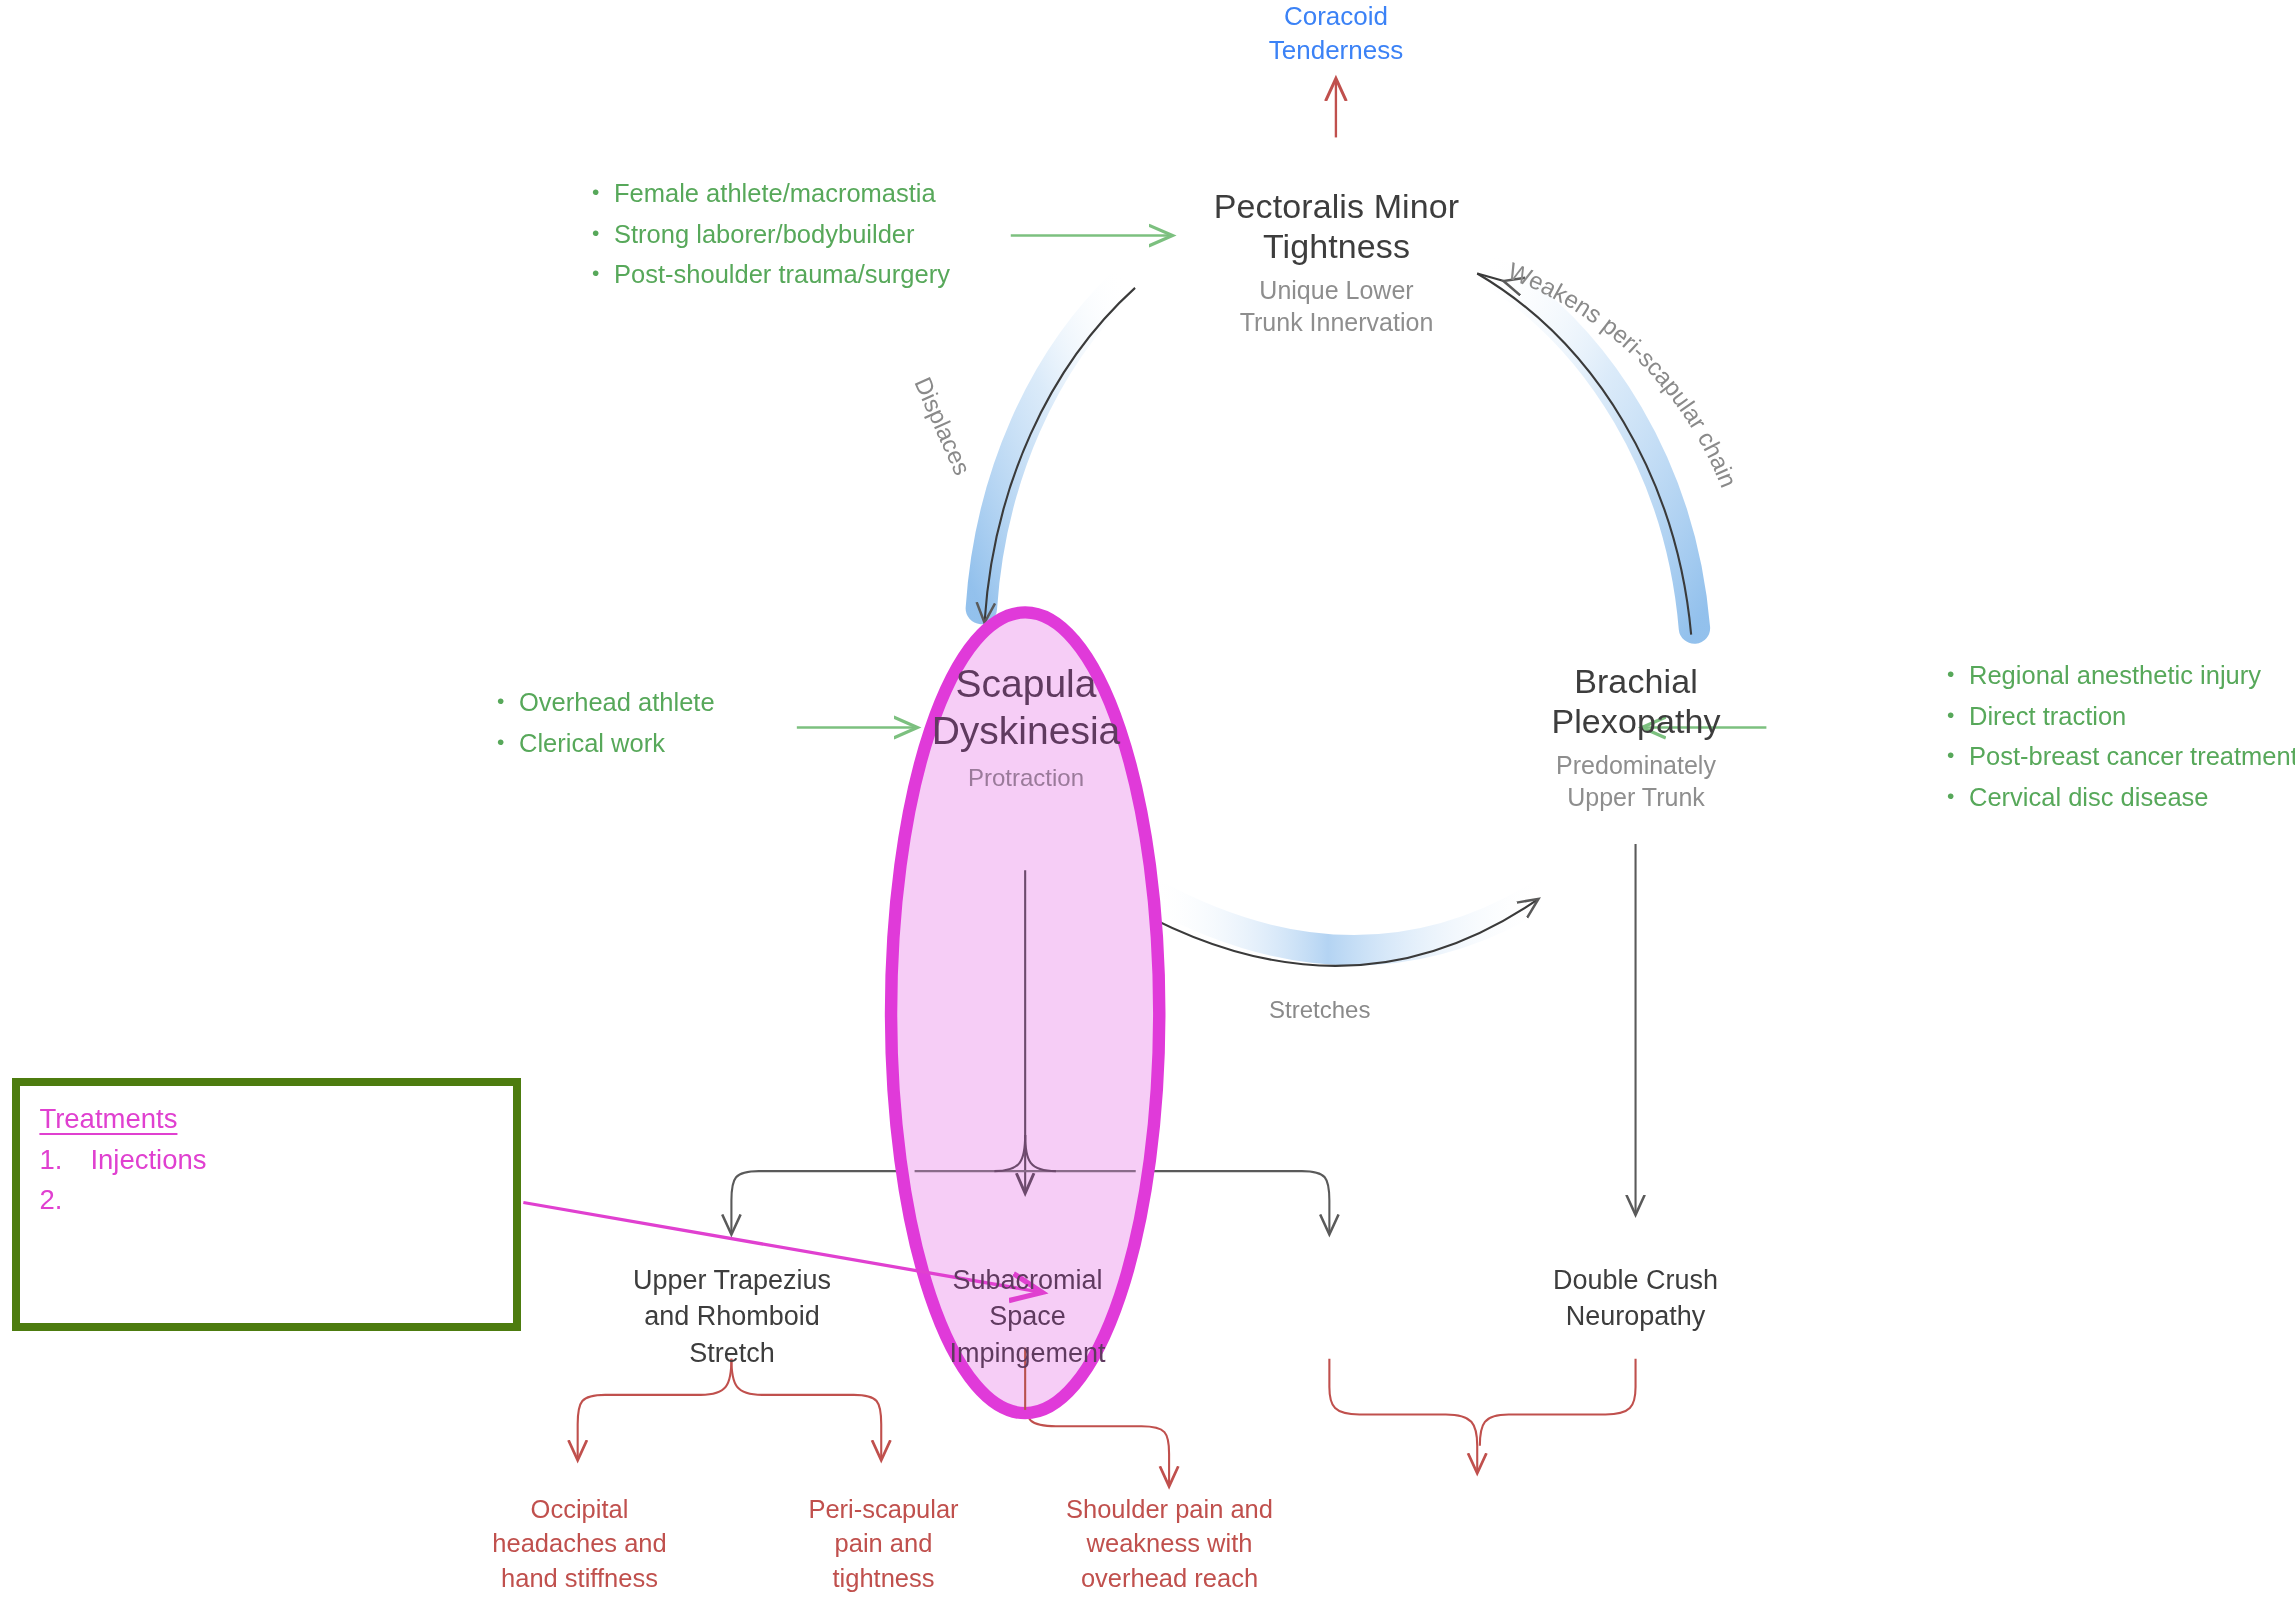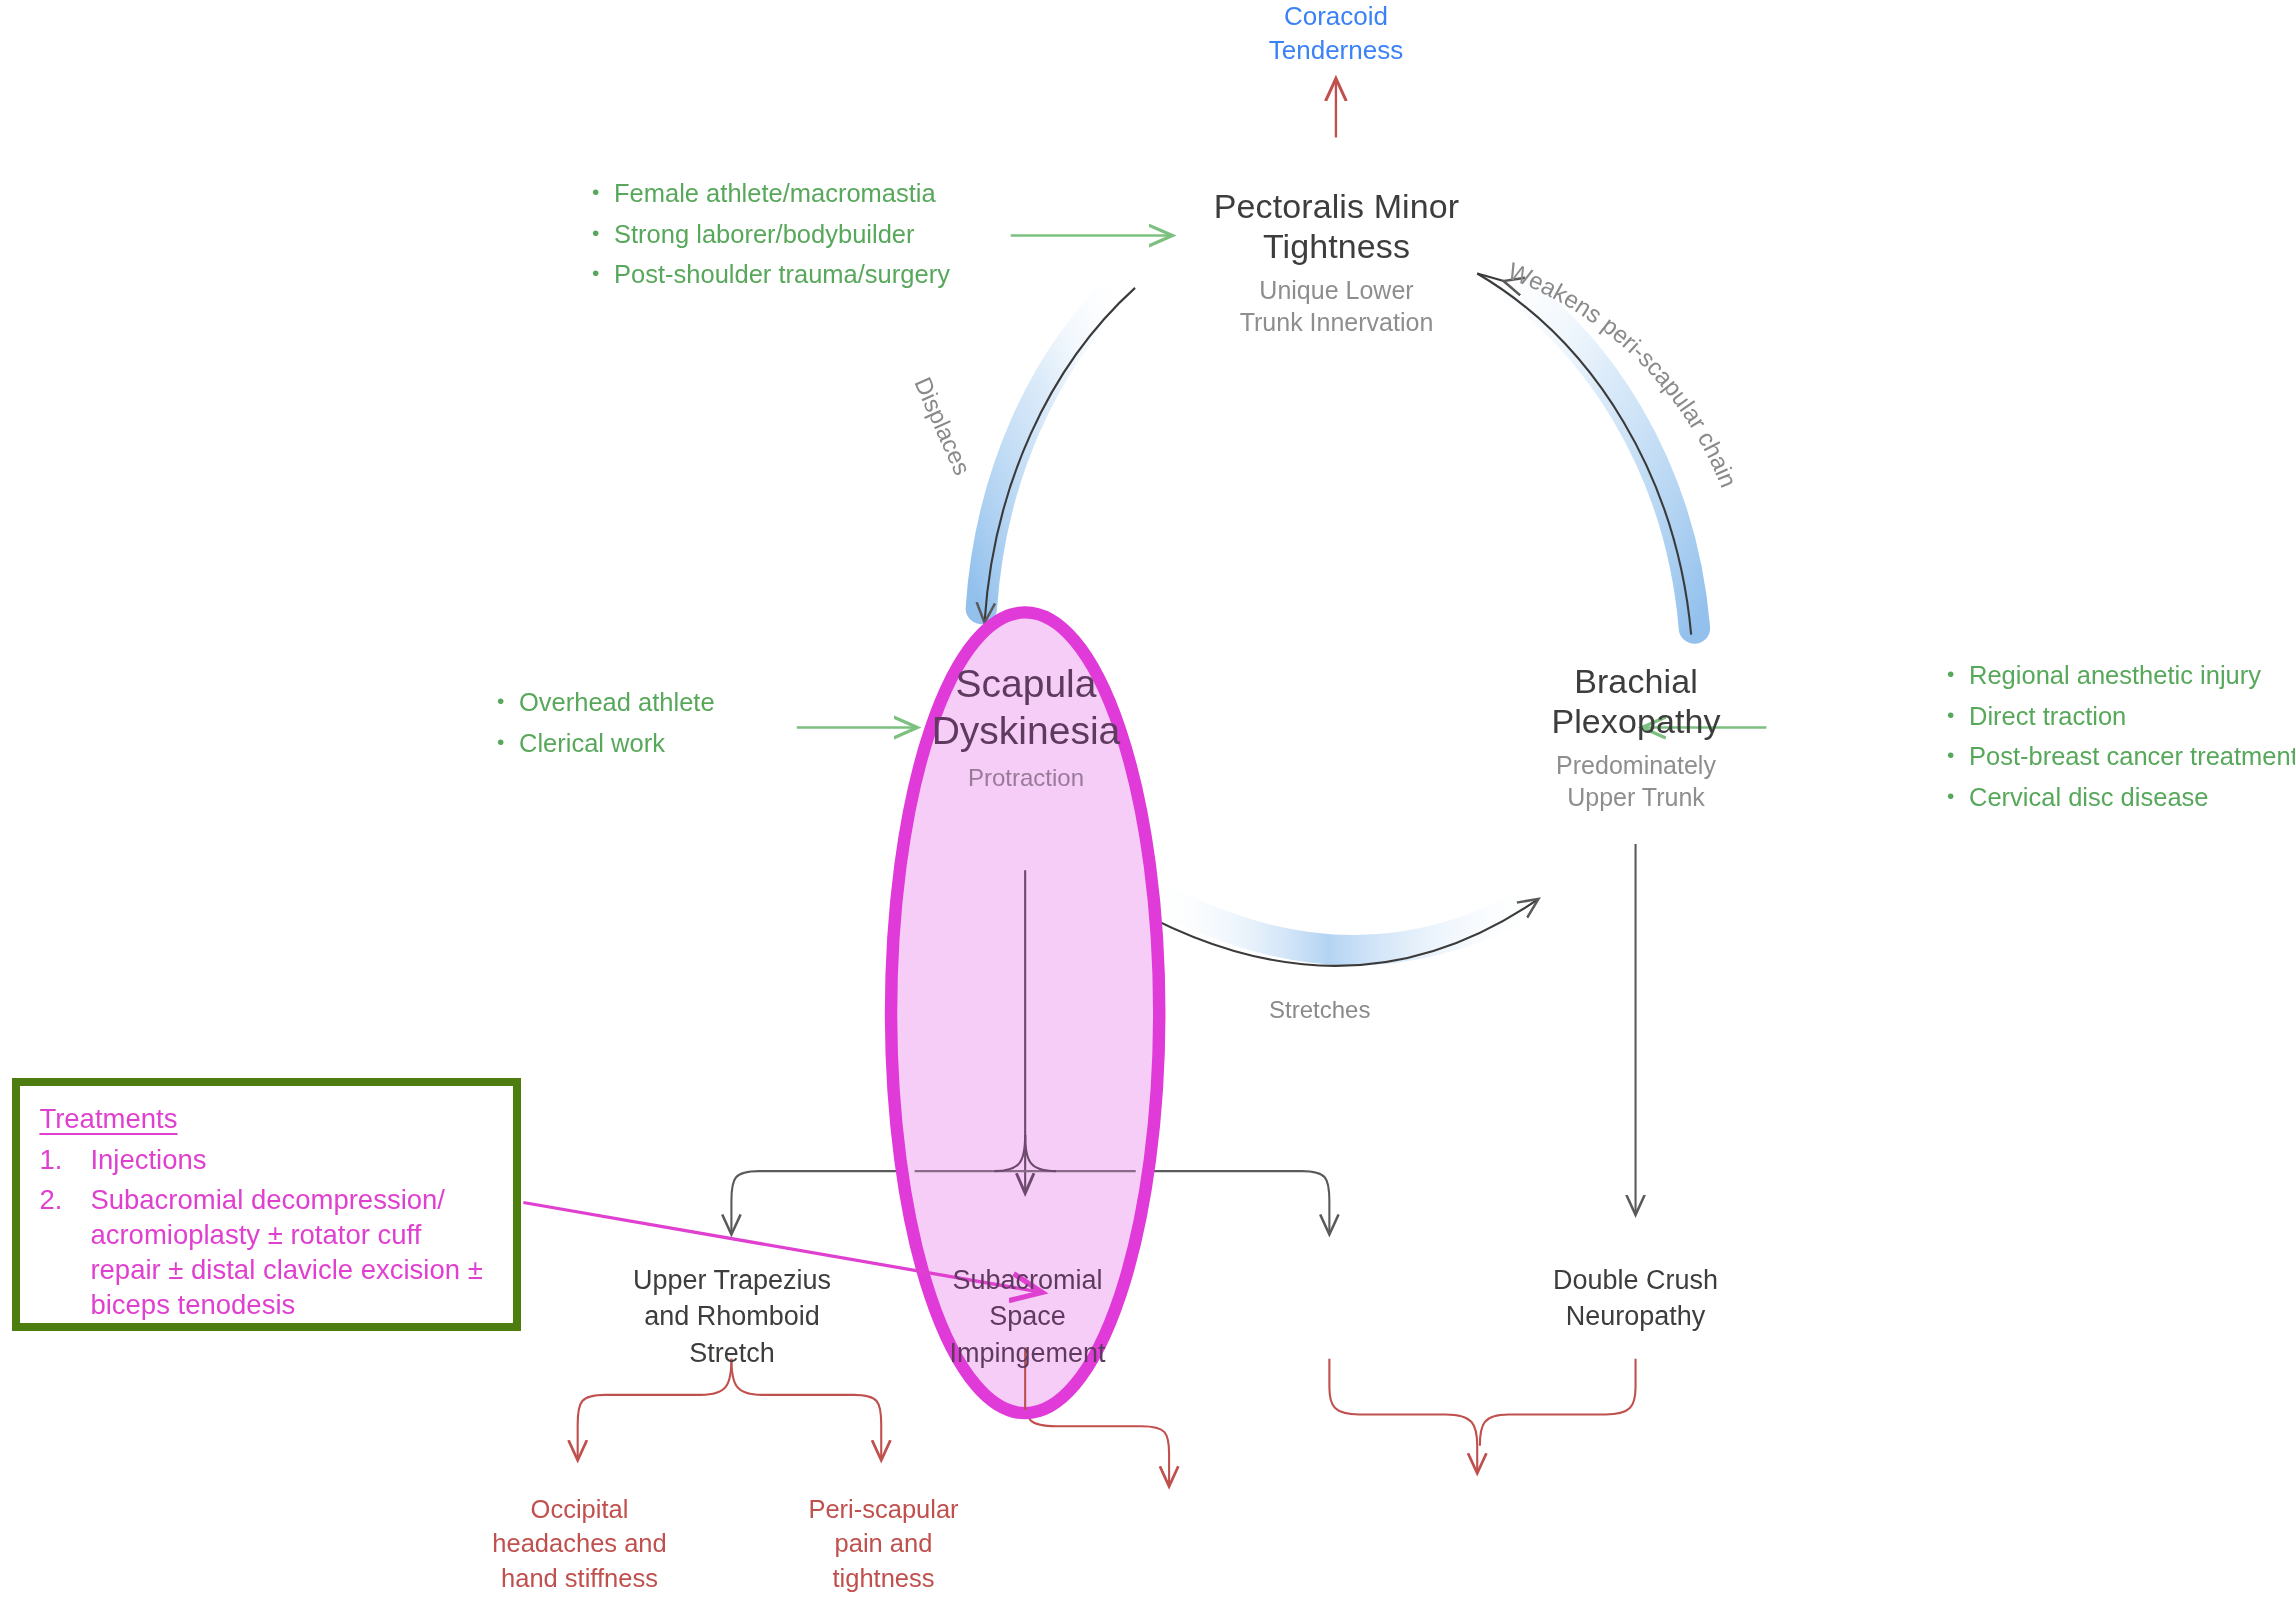--- a/index.html
+++ b/index.html
@@ -275,28 +275,32 @@
   <div>headaches and</div>
   <div>hand stiffness</div>
 </div>
 
 <div class="lab red-text" style="left:756px;top:1492px;width:255px;">
   <div>Peri-scapular</div>
   <div>pain and</div>
   <div>tightness</div>
 </div>
 
+<div class="lab red-text" style="left:1029px;top:1492px;width:281px;">
+  <div>Shoulder pain and</div>
+  <div>weakness with</div>
+  <div>overhead reach</div>
+</div>
 
 
 <div id="treatments-box" style="left:11.8px;top:1078px;width:509px;height:253px;">
   <div class="tx-head">Treatments</div>
   <div class="tx-item">
     <span class="tx-num">1.</span>
     <span class="tx-body">Injections</span>
   </div>
   <div class="tx-item">
     <span class="tx-num">2.</span>
-    <span class="tx-body">Subacromial decompression/ acromioplasty ± rotator cuff repair ± distal clavicle excision ± biceps tenodesis</span>
   </div>
 </div>
 
 </div>
 
 
 </body></html>

